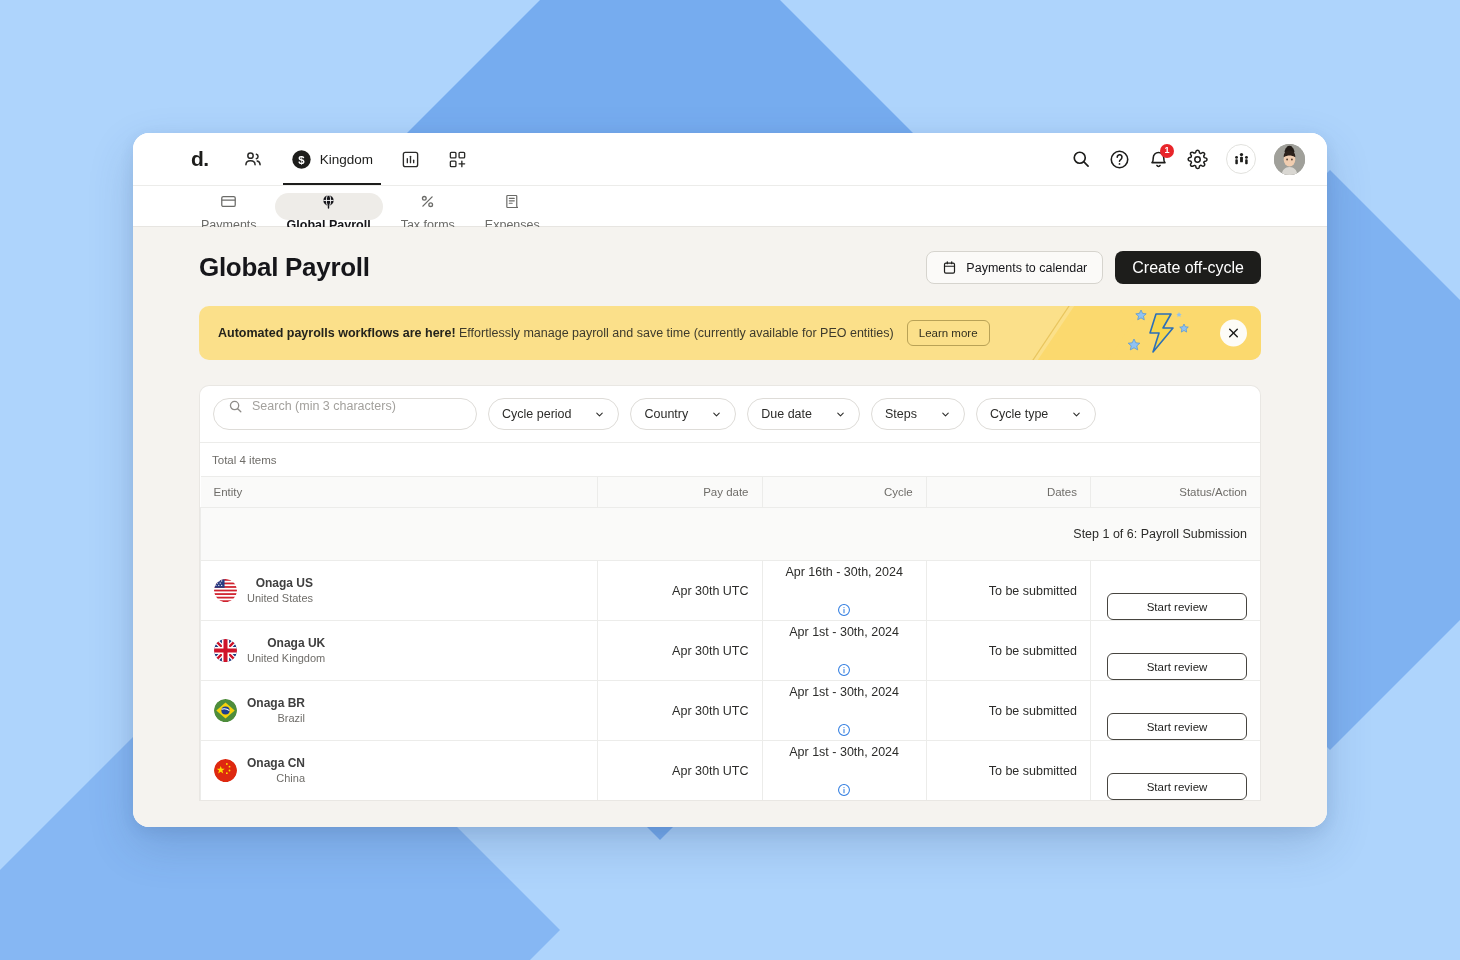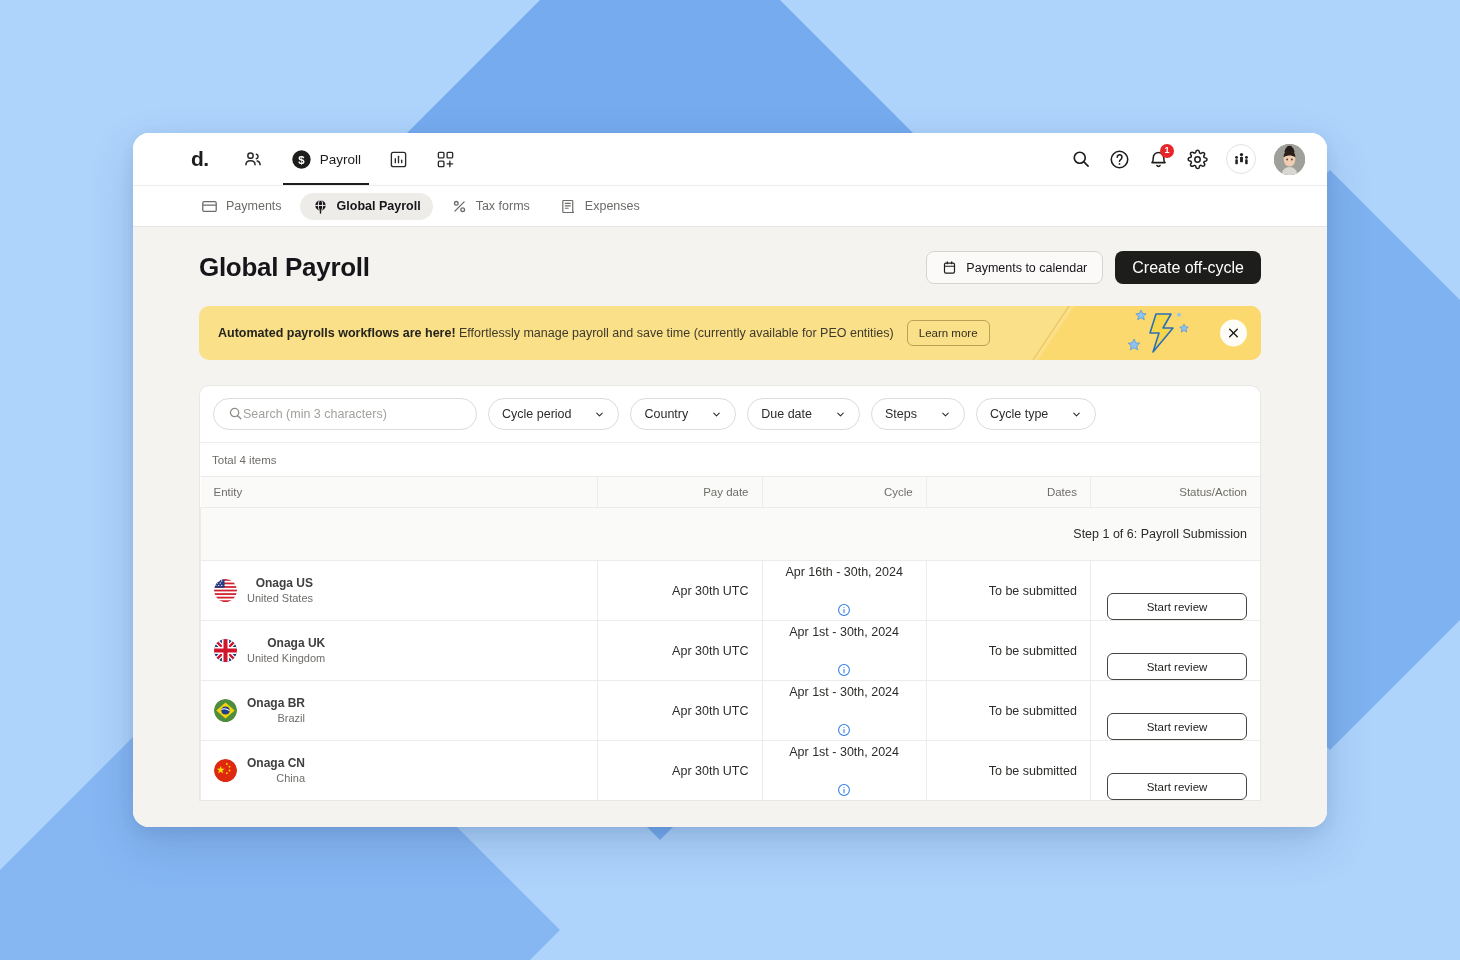--- a/index.html
+++ b/index.html
@@ -93,20 +93,21 @@
     display: flex; align-items: center;
     padding-left: 56px;
     gap: 6px;
   }
   .subitem {
     display: flex; align-items: center; gap: 8px;
     height: 27px; padding: 0 12px;
     border-radius: 14px;
     font-size: 12.5px; color: #6b6b68;
     cursor: pointer;
+    flex-direction: column;
   }
   .subitem.active { background: #eeece8; color: #16161a; font-weight: bold; }
 
   
   .page {
     flex: 1 1 auto;
     background: #f5f3ef;
     padding: 24px 66px 0 66px;
     overflow: hidden;
   }
@@ -172,22 +173,22 @@
   }
   .filterbar {
     height: 56px;
     display: flex; align-items: center;
     padding: 0 13px;
     gap: 11px;
   }
   .search {
     width: 264px; height: 32px;
     border: 1px solid #dedcd8; border-radius: 16px;
-    display: flex; align-items: flex-end; 
-    padding: 8px 14px;
+    display: flex; align-items: flex-start; gap: 9px;
+    padding: 0 14px;
     background: #fff;
   }
   .search input {
     border: none; outline: none; background: transparent;
     font-size: 12.5px; color: #16161a;
     width: 100%; font-family: inherit;
   }
   .search input::placeholder { color: #a3a19d; }
   .chip {
     height: 32px; padding: 0 13px;
@@ -278,21 +279,21 @@
         </span>
       </div>
 
       <div class="navitem active">
         <span class="ic">
           <svg width="21" height="21" viewBox="0 0 24 24">
             <circle cx="12" cy="12" r="10.5" fill="#1d1d1b"></circle>
             <text x="12" y="16.6" font-size="13" font-weight="bold" fill="#ffffff" text-anchor="middle" font-family="Liberation Sans, sans-serif">$</text>
           </svg>
         </span>
-        <span>Payroll</span>
+        <span>Kingdom</span>
       </div>
 
       <div class="navitem">
         <span class="ic">
           <svg width="19" height="19" viewBox="0 0 24 24" fill="none" stroke="#2a2a28" stroke-width="1.7" stroke-linecap="round">
             <rect x="3" y="3" width="18" height="18" rx="2.4"></rect>
             <line x1="8" y1="16" x2="8" y2="11"></line>
               <line x1="12" y1="16" x2="12" y2="8"></line>
               <line x1="16" y1="16" x2="16" y2="13"></line>
           </svg>

